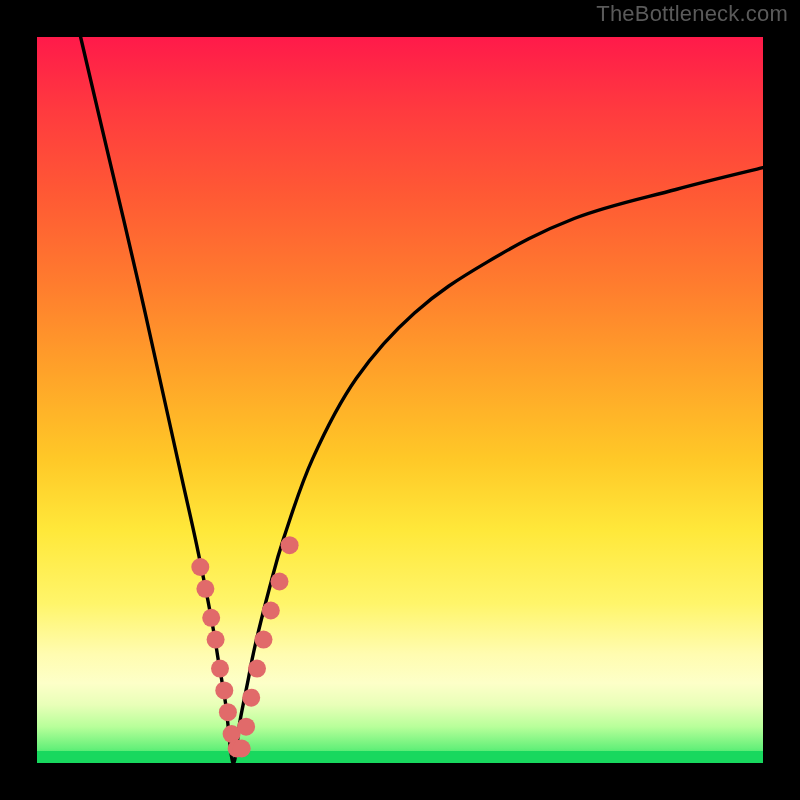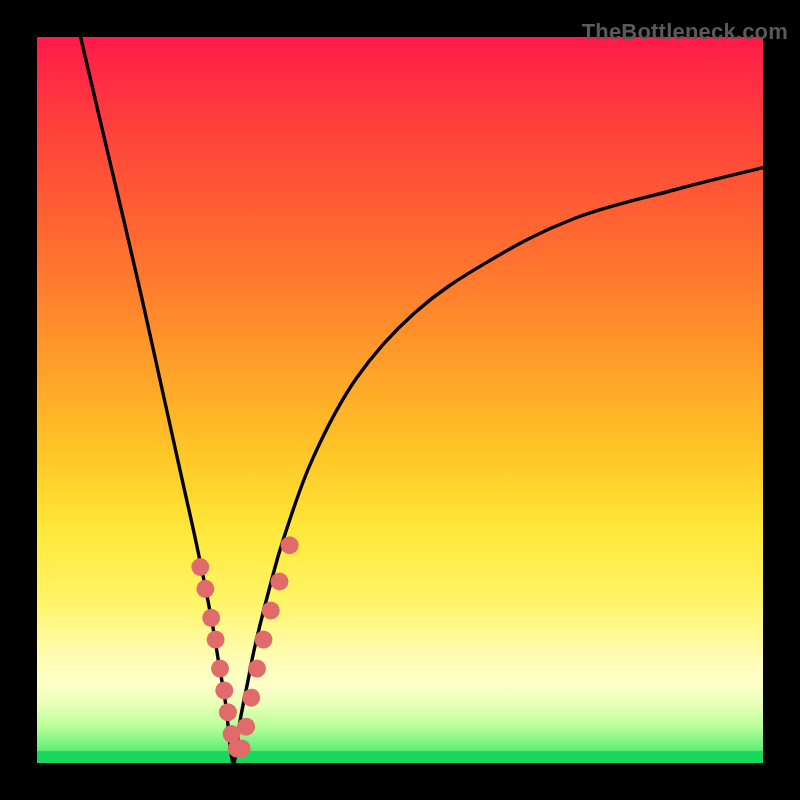--- a/index.html
+++ b/index.html
@@ -45,25 +45,25 @@
   .green-strip {
     position: absolute;
     left: 0;
     bottom: 0;
     width: 100%;
     height: 12px;
     background: #18d85e;
   }
   .watermark {
     position: absolute;
-    top: 19px;
+    top: 1px;
     right: 12px;
     font-family: Arial, Helvetica, sans-serif;
     font-size: 22px;
-    font-weight: bold;
+    font-weight: normal;
     color: #5a5a5a;
     letter-spacing: 0.2px;
   }
   svg.curve {
     position: absolute;
     left: 0;
     top: 0;
     width: 726px;
     height: 726px;
     overflow: visible;

